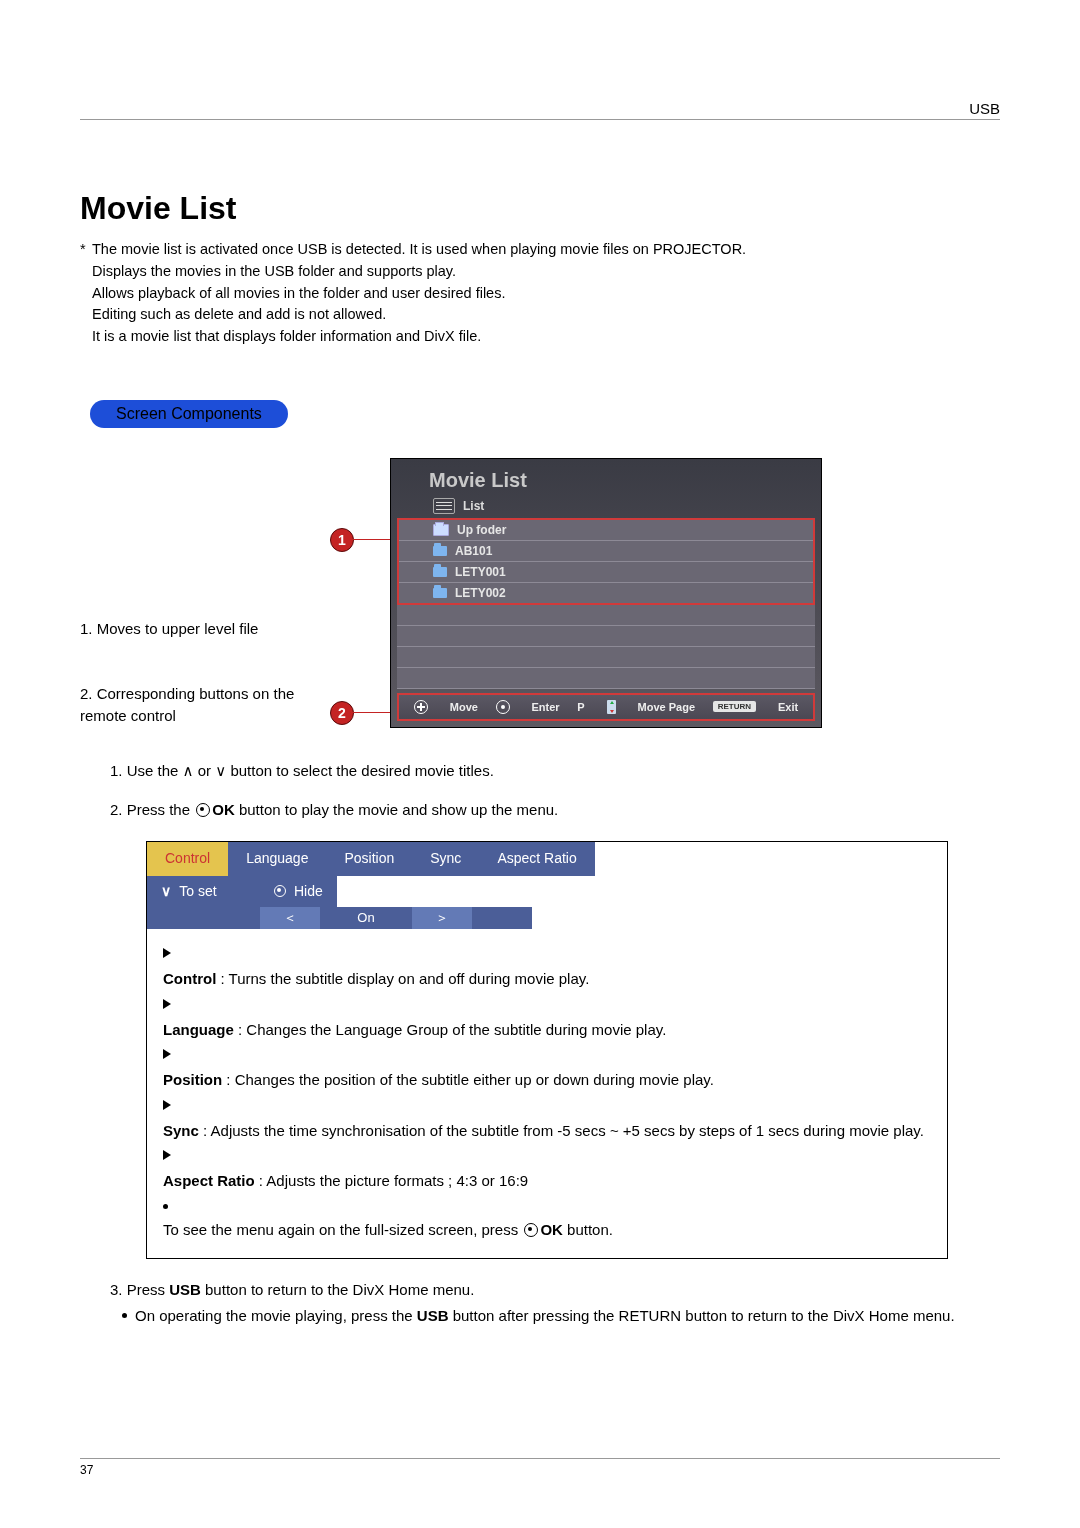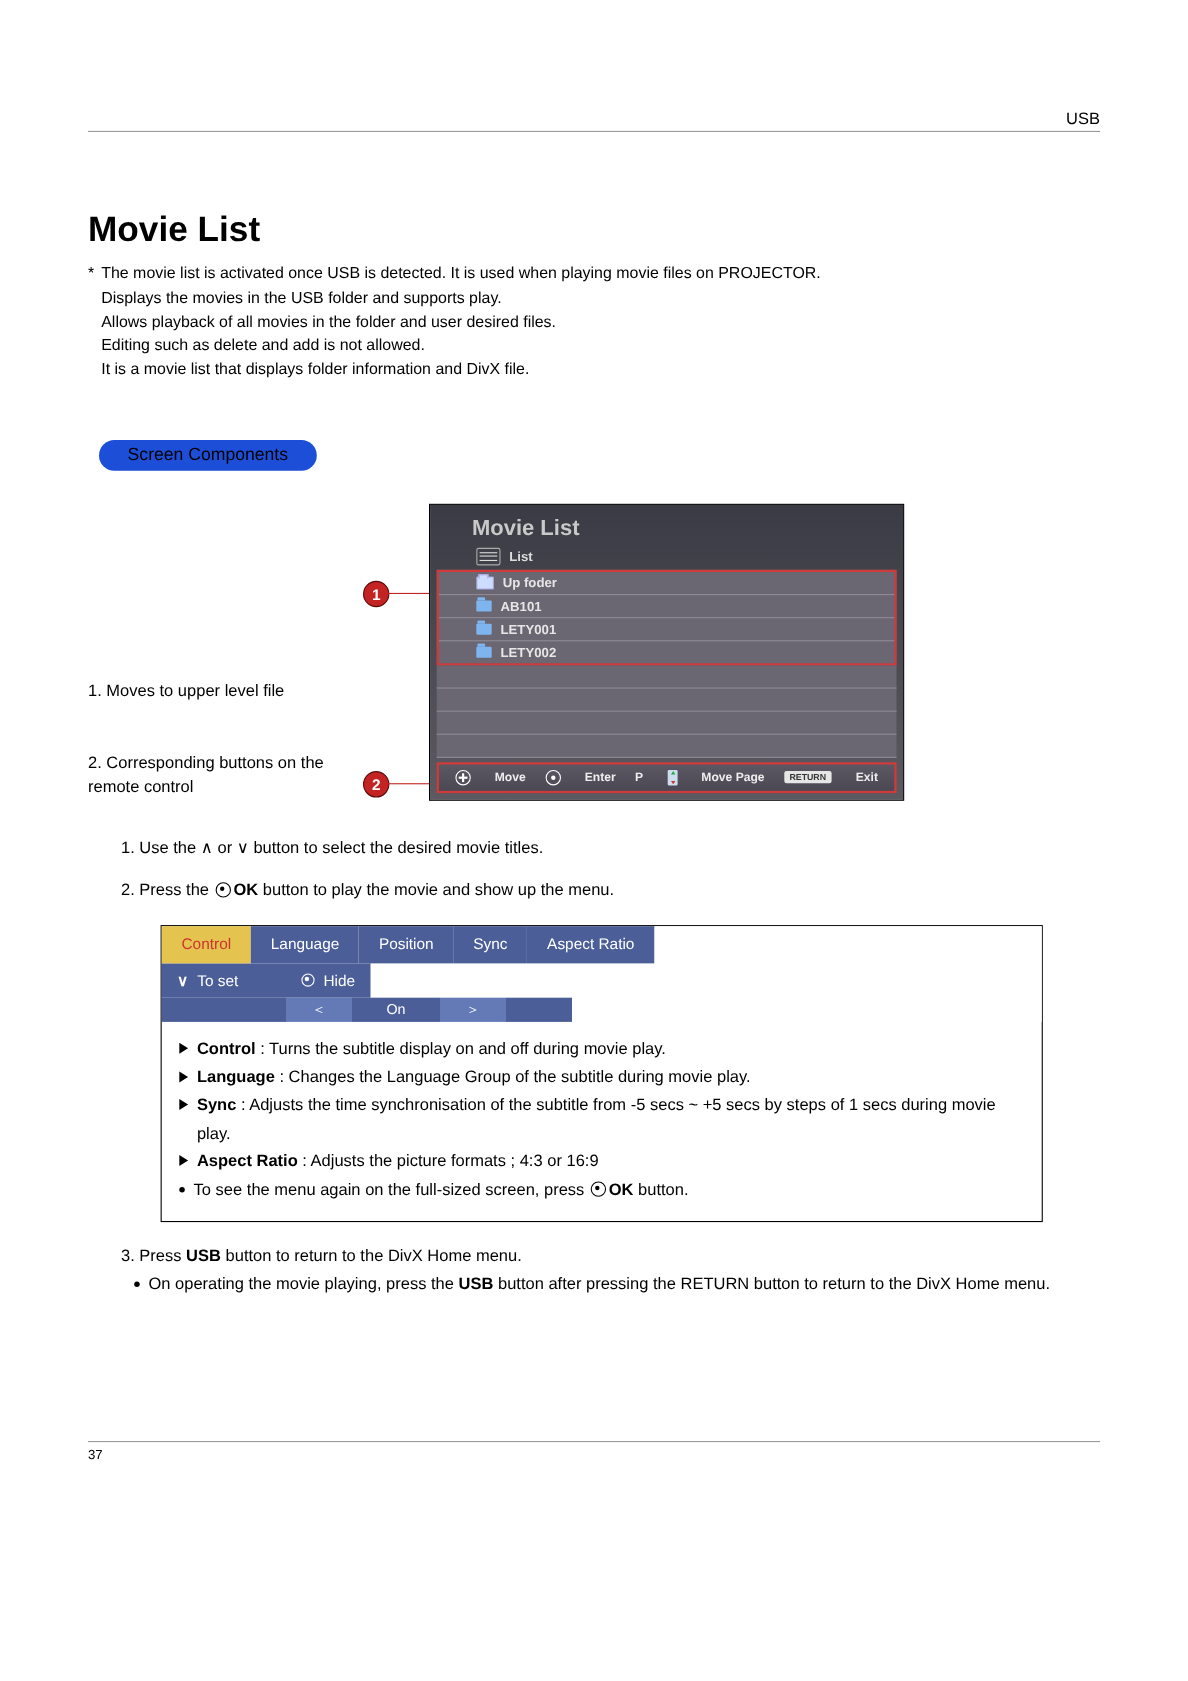--- a/index.html
+++ b/index.html
@@ -253,33 +253,34 @@
   .sym-smdot{display:inline-block;width:10px;height:10px;border:1px solid #fff;border-radius:50%;position:relative;}
   .sym-smdot:before{content:"";position:absolute;left:2px;top:2px;width:4px;height:4px;background:#fff;border-radius:50%;}
   .sub-row3 {
     display:flex;font-size:13px;color:#fff;
   }
   .sub-row3 .cell{
     background:#4b5e98;padding:3px 0;display:flex;align-items:center;justify-content:center;height:16px;
   }
   .sub-row3 .a{width:113px;}
   .sub-row3 .b{width:60px;background:#637ab6;}
-  .sub-row3 .c{width:80px;}
+  .sub-row3 .c{width:92px;}
   .sub-row3 .d{width:60px;background:#637ab6;}
   .sub-row3 .e{width:60px;}
   .sub-row3 .filler{flex:1;background:#fff;}
 
   .desc-list {
     padding: 12px 16px 16px 16px;
     font-size: 15px;
     line-height: 1.7;
   }
   .desc-list .row {
     display: flex;
     gap: 8px;
+    flex-direction: column;
   }
   .tri {
     width:0;height:0;border-top:5px solid transparent;border-bottom:5px solid transparent;border-left:8px solid #000;margin-top:7px;flex-shrink:0;
   }
   .dot {
     width:5px;height:5px;background:#000;border-radius:50%;margin-top:10px;flex-shrink:0;
   }
 
   .footer-pagenum {
     border-top: 1px solid #999;
@@ -429,20 +430,24 @@
         <div class="row">
           <span class="tri"></span>
           <div><b>Control</b><span> : Turns the subtitle display on and off during movie play.</span></div>
         </div>
         <div class="row">
           <span class="tri"></span>
           <div><b>Language</b><span> : Changes the Language Group of the subtitle during movie play.</span></div>
         </div>
         <div class="row">
           <span class="tri"></span>
+          <div><b>Position</b><span> : Changes the position of the subtitle either up or down during movie play.</span></div>
+        </div>
+        <div class="row">
+          <span class="tri"></span>
           <div><b>Sync</b><span> : Adjusts the time synchronisation of the subtitle from -5 secs ~ +5 secs by steps of 1 secs during movie play.</span></div>
         </div>
         <div class="row">
           <span class="tri"></span>
           <div><b>Aspect Ratio</b><span> : Adjusts the picture formats ; 4:3 or 16:9</span></div>
         </div>
         <div class="row">
           <span class="dot"></span>
           <div>
             <span>To see the menu again on the full-sized screen, press </span>

